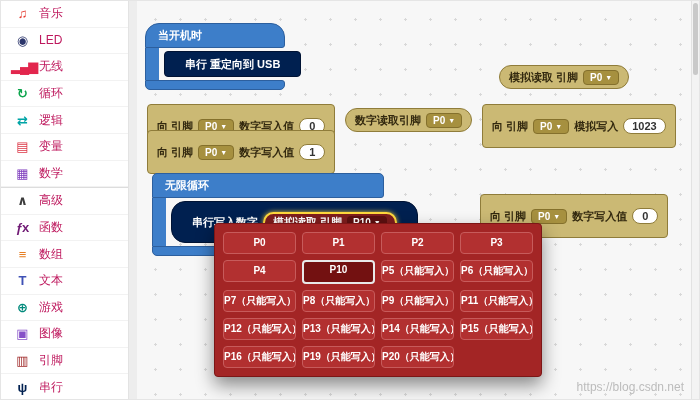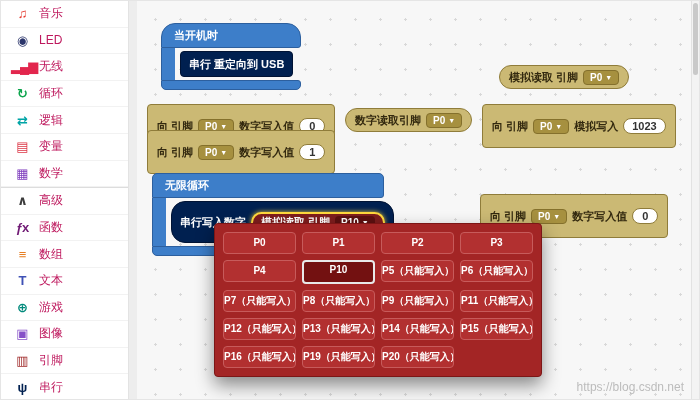--- a/index.html
+++ b/index.html
@@ -21,21 +21,21 @@
   .page-thumb{position:absolute;right:1px;top:2px;width:5px;height:72px;background:#c9c9c9;border-radius:3px;}
 
   
   .blk{display:flex;align-items:center;gap:5px;font-weight:bold;font-size:11px;white-space:nowrap;box-sizing:border-box;}
   .abs{position:absolute;}
   .pins{background:#cbb974;border:1px solid #8f7c3a;color:#33290f;height:44px;padding:0 9px;border-radius:4px;}
   .pill{border-radius:13px;height:24px;}
   .chip{display:flex;align-items:center;gap:3px;background:#a6903f;border:1px solid #84702c;color:#fff;font-size:10px;padding:1px 6px;border-radius:4px;}
   .caret{font-size:7px;line-height:1;}
   .num{background:#fff;border:1px solid #8f7c3a;color:#333;border-radius:10px;padding:1px 8px;font-size:11px;min-width:8px;text-align:center;}
-  .navy{background:#002050;border:1px solid #001334;color:#fff;height:26px;padding:0 8px;border-radius:4px;}
+  .navy{background:#002050;border:1px solid #001334;color:#fff;height:26px;padding:0 20px;border-radius:4px;}
   .navy.tall{height:42px;border-radius:14px;}
 
   
   .cblock{position:absolute;}
   .chead{background:#3d7ec9;border:1px solid #2c5f9e;color:#fff;font-weight:bold;font-size:11px;padding:4px 12px;box-sizing:border-box;}
   .chead.hat{border-radius:14px 14px 3px 0;}
   .chead.sq{border-radius:5px 5px 3px 0;}
   .cbody{display:flex;}
   .cspine{width:13px;background:#3d7ec9;border-left:1px solid #2c5f9e;flex:none;}
   .cinner{padding:3px 0 3px 5px;}
@@ -117,21 +117,21 @@
     </div>
     <div class="tb-item">
       <span class="tb-icon" style="color: rgb(0, 32, 80);">ψ</span>
       <span class="tb-label">串行</span>
     </div>
   </aside>
   <div class="sidebar-scroll"></div>
 
   <main class="canvas">
 
-    <div class="cblock" style="left:24px;top:22px;width:140px;">
+    <div class="cblock" style="left:8px;top:22px;width:140px;">
       <div class="chead hat">当开机时</div>
       <div class="cbody">
         <div class="cspine"></div>
         <div class="cinner">
           <div class="blk navy">
             <span>串行 重定向到 USB</span>
           </div>
         </div>
       </div>
       <div class="cfoot"></div>

